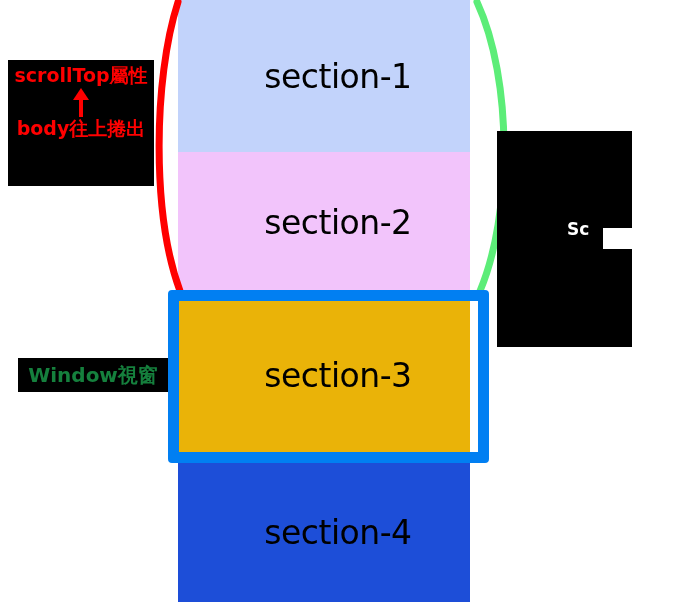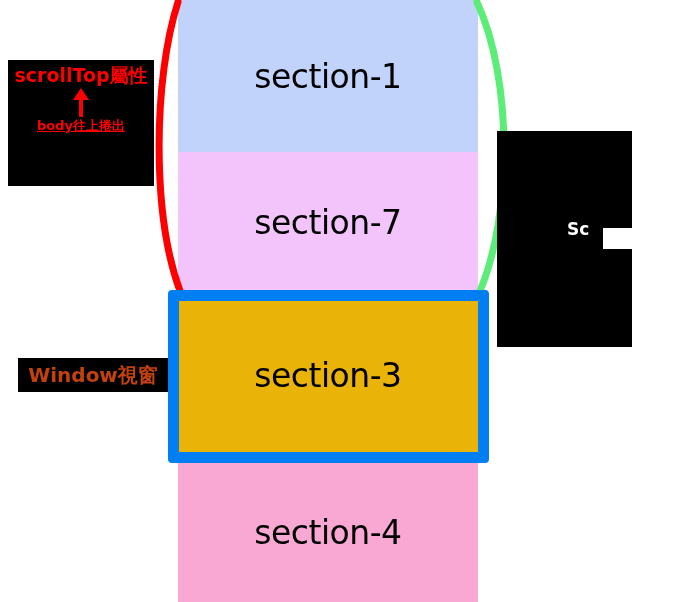--- a/index.html
+++ b/index.html
@@ -6,30 +6,31 @@
   body{
     width:700px;height:602px;
     background:#ffffff;
     font-family:"DejaVu Sans","Liberation Sans",sans-serif;
     position:relative;overflow:hidden;
   }
   .stage{position:absolute;left:0;top:0;width:700px;height:602px;}
 
   
   .section{
-    position:absolute;left:178px;width:300px;
+    position:absolute;left:178px;width:264px;
     display:flex;align-items:center;justify-content:center;
     color:#000;font-size:33px;font-weight:400;
     letter-spacing:-0.5px;
     font-family:"DejaVu Sans","Liberation Sans",sans-serif;
+    padding-left:28px;
   }
   #sec1{top:0px;height:152px;background:#c2d3fb;}
   #sec2{top:152px;height:140px;background:#f2c4fb;}
   #sec3{top:292px;height:166px;background:#eab308;}
-  #sec4{top:463px;height:139px;background:#f9a8d4;}
+  #sec4{top:463px;height:139px;background:#1d4ed8;}
 
   
   #viewport-frame{
     position:absolute;left:168px;top:290px;
     width:321px;height:173px;
     border:11px solid #017ff2;
     border-radius:4px;
     box-sizing:border-box;
     background:transparent;
     pointer-events:none;
@@ -46,29 +47,29 @@
     display:flex;flex-direction:column;align-items:center;
     justify-content:flex-start;
   }
   .red-txt{
     color:#ff0000;font-weight:bold;
     font-family:"DejaVu Sans","Liberation Sans",sans-serif;
     white-space:nowrap;line-height:1.05;
   }
   #scrolltop-label{font-size:19px;margin-top:6px;}
   #arrow-up-icon{display:block;margin:2px auto 1px auto;}
-  #body-offset-l1{font-size:13px;margin-top:0px;text-decoration:underline;}
+  #body-offset-l1{font-size:19px;margin-top:0px;}
   #body-offset-l2{font-size:19px;margin-top:0px;}
 
   #window-callout{
     left:18px;top:358px;width:150px;height:34px;
     display:flex;align-items:center;justify-content:center;
   }
   #window-label{
-    color:#c2410c;font-size:20px;font-weight:bold;
+    color:#15803d;font-size:20px;font-weight:bold;
     font-family:"DejaVu Sans","Liberation Sans",sans-serif;
     white-space:nowrap;
   }
 
   #right-callout{
     left:497px;top:131px;width:135px;height:216px;
   }
   #right-label{
     position:absolute;left:70px;top:88px;
     color:#ffffff;font-size:17px;font-weight:bold;
@@ -84,21 +85,21 @@
 </head>
 <body>
 
 <div class="stage">
 
   <div class="section" id="sec1">
     <span>section-1</span>
   </div>
 
   <div class="section" id="sec2">
-    <span>section-7</span>
+    <span>section-2</span>
   </div>
 
   <div class="section" id="sec3">
     <span>section-3</span>
   </div>
 
   <div class="section" id="sec4">
     <span>section-4</span>
   </div>
 

